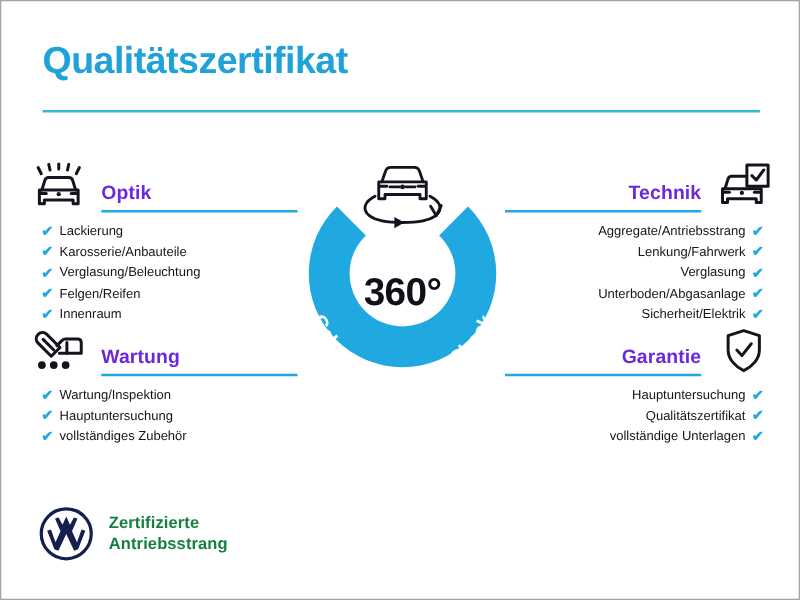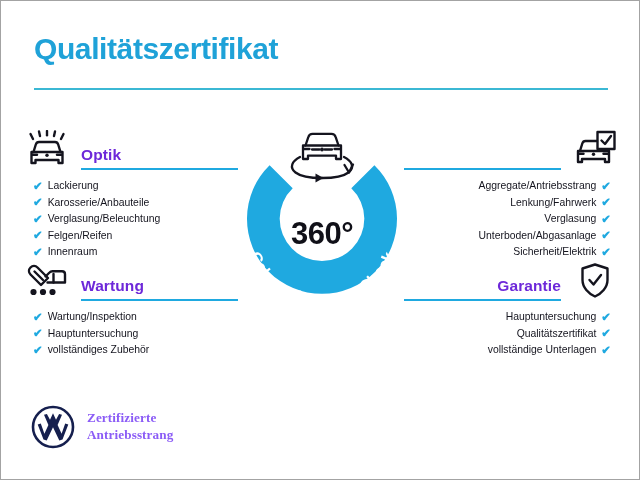--- a/index.html
+++ b/index.html
@@ -149,25 +149,24 @@
     top: 404px;
     display: flex;
     align-items: center;
   }
   .vw-mark { width: 44px; height: 44px; flex: 0 0 44px; }
   .vw-mark svg { display: block; }
   .vw-text {
     margin-left: 12px;
     font-size: 13.2px;
     font-weight: bold;
-    color: #8b5cf6;
+    color: #15803d;
     line-height: 1.28;
     letter-spacing: 0.1px;
     white-space: nowrap;
-    font-family: Liberation Serif, serif;
   }
 </style>
 </head>
 <body>
 
 <div id="page">
 
   <div class="page-title">Qualitätszertifikat</div>
   <div class="title-rule"></div>
 
@@ -263,20 +262,21 @@
             <path d="M6 21 L37 21 L37 32 L33 32 L33 29 L10 29 L10 32 L6 32 Z"></path>
             <path d="M7 23.8 L11.5 23.8"></path>
             <path d="M31.5 23.8 L36 23.8"></path>
             <rect x="25.5" y="2" width="17" height="17"></rect>
             <path d="M29.5 10.5 L33 14 L39 6"></path>
           </g>
           <circle cx="21.5" cy="24.3" r="1.7" fill="#14141e"></circle>
         </svg>
       </div>
       <div class="sec-titlewrap">
+        <div class="sec-title">Technik</div>
         <div class="sec-rule"></div>
       </div>
     </div>
     <ul class="check-list right">
       <li>
           <span class="tick">✔</span>
           <span>Aggregate/Antriebsstrang</span>
         </li>
       <li>
           <span class="tick">✔</span>

